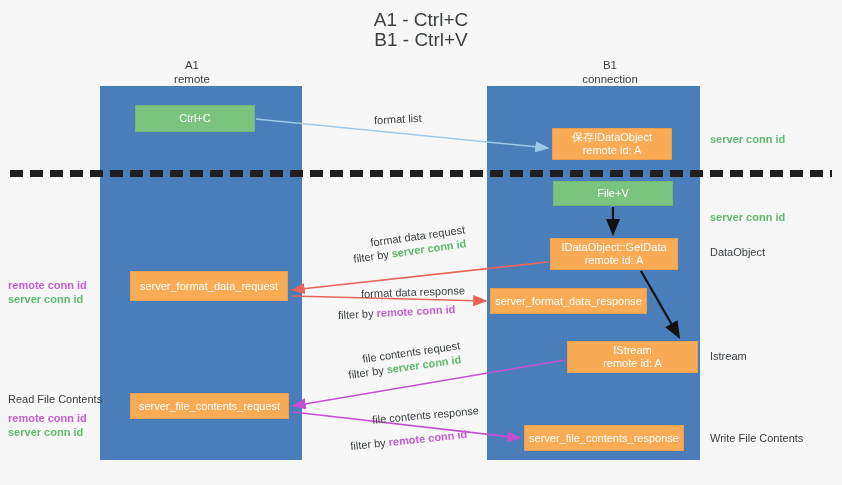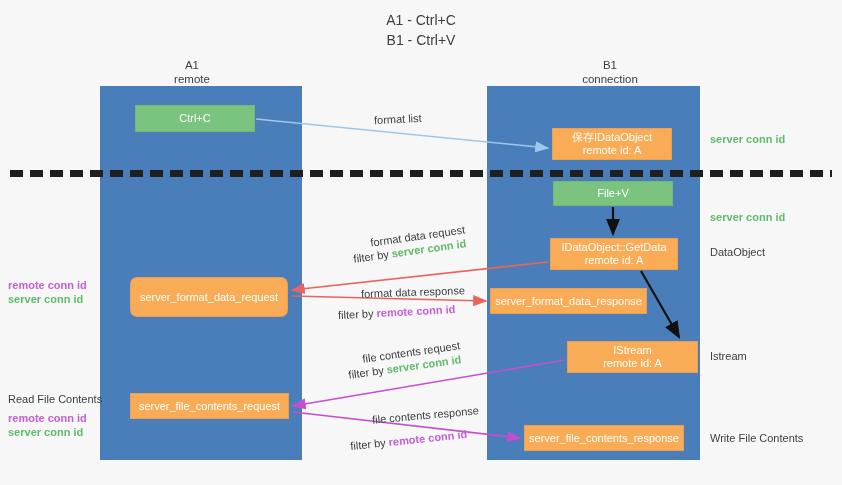--- a/index.html
+++ b/index.html
@@ -11,21 +11,21 @@
     position:relative;
     color:#3c4043;
   }
   #stage{position:absolute;left:0;top:0;width:842px;height:485px;}
   .abs{position:absolute;}
 
   
   #title{
     left:0;top:10px;width:842px;
     text-align:center;
-    font-size:14px;line-height:20px;
+    font-size:19px;line-height:20px;
     color:#3c4043;
   }
 
   
   .col-head{
     text-align:center;font-size:11.5px;line-height:14px;color:#3c4043;
   }
   #head-a1{left:112px;top:58px;width:160px;}
   #head-b1{left:530px;top:58px;width:160px;}
 
@@ -53,21 +53,21 @@
   }
   .node.green{background:#7bc47f;}
   .node.orange{background:#f9ab55;}
   .node .l2{font-size:11px;line-height:13px;}
 
   
   #n-ctrlc   {left:135px;top:105px;width:120px;height:27px;}
   #n-save    {left:552px;top:128px;width:120px;height:32px;}
   #n-ctrlv   {left:553px;top:181px;width:120px;height:25px;}
   #n-getdata {left:550px;top:238px;width:128px;height:32px;}
-  #n-fdreq   {left:130px;top:277px;width:158px;height:40px;border-radius:7px;}
+  #n-fdreq   {left:130px;top:271px;width:158px;height:30px;}
   #n-fdresp  {left:490px;top:288px;width:157px;height:26px;}
   #n-istream {left:567px;top:341px;width:131px;height:32px;}
   #n-fcreq   {left:130px;top:393px;width:159px;height:26px;}
   #n-fcresp  {left:524px;top:425px;width:160px;height:26px;}
 
   
   .edge-label{
     font-size:11px;line-height:14px;color:#3c4043;white-space:nowrap;
   }
   .green-txt{color:#5fbb6b;font-weight:bold;}

